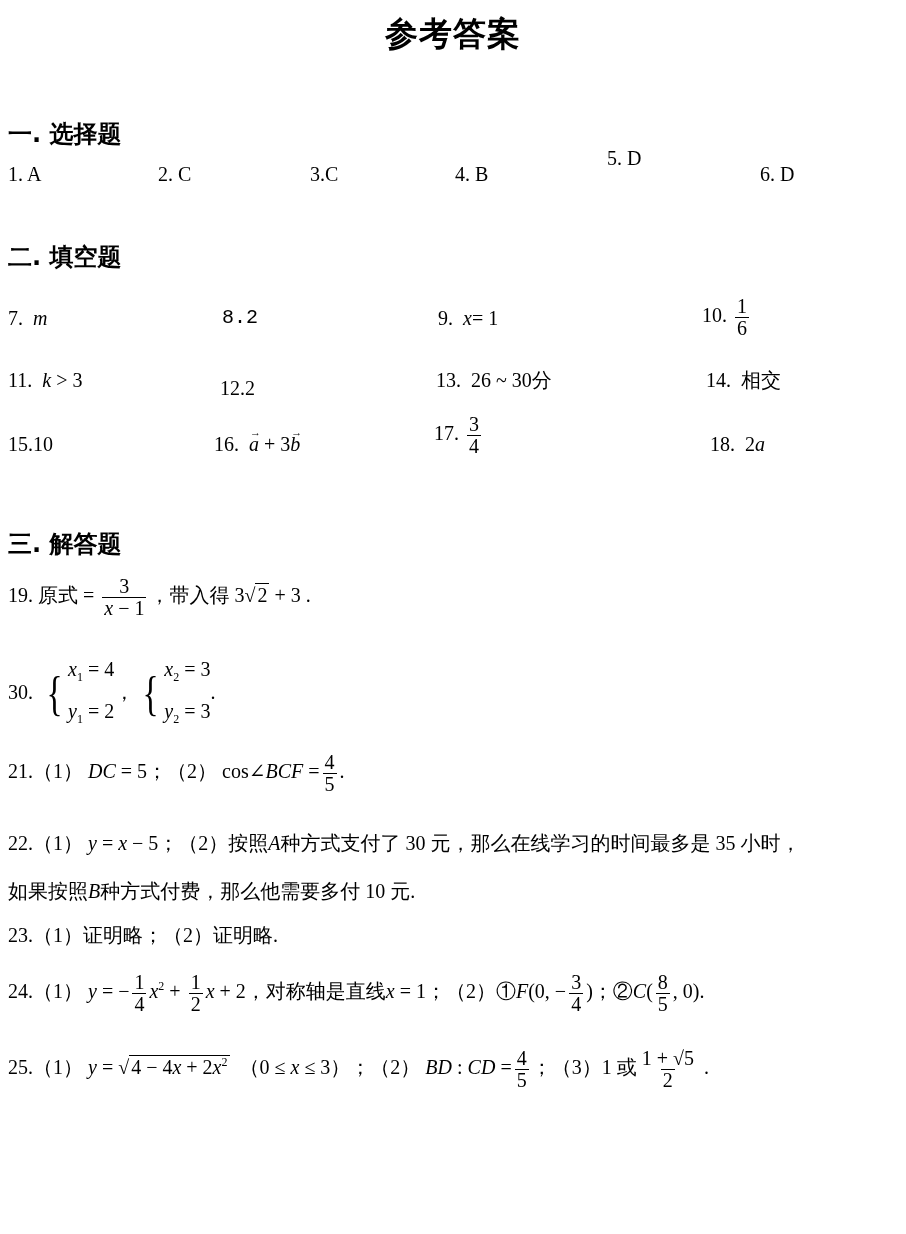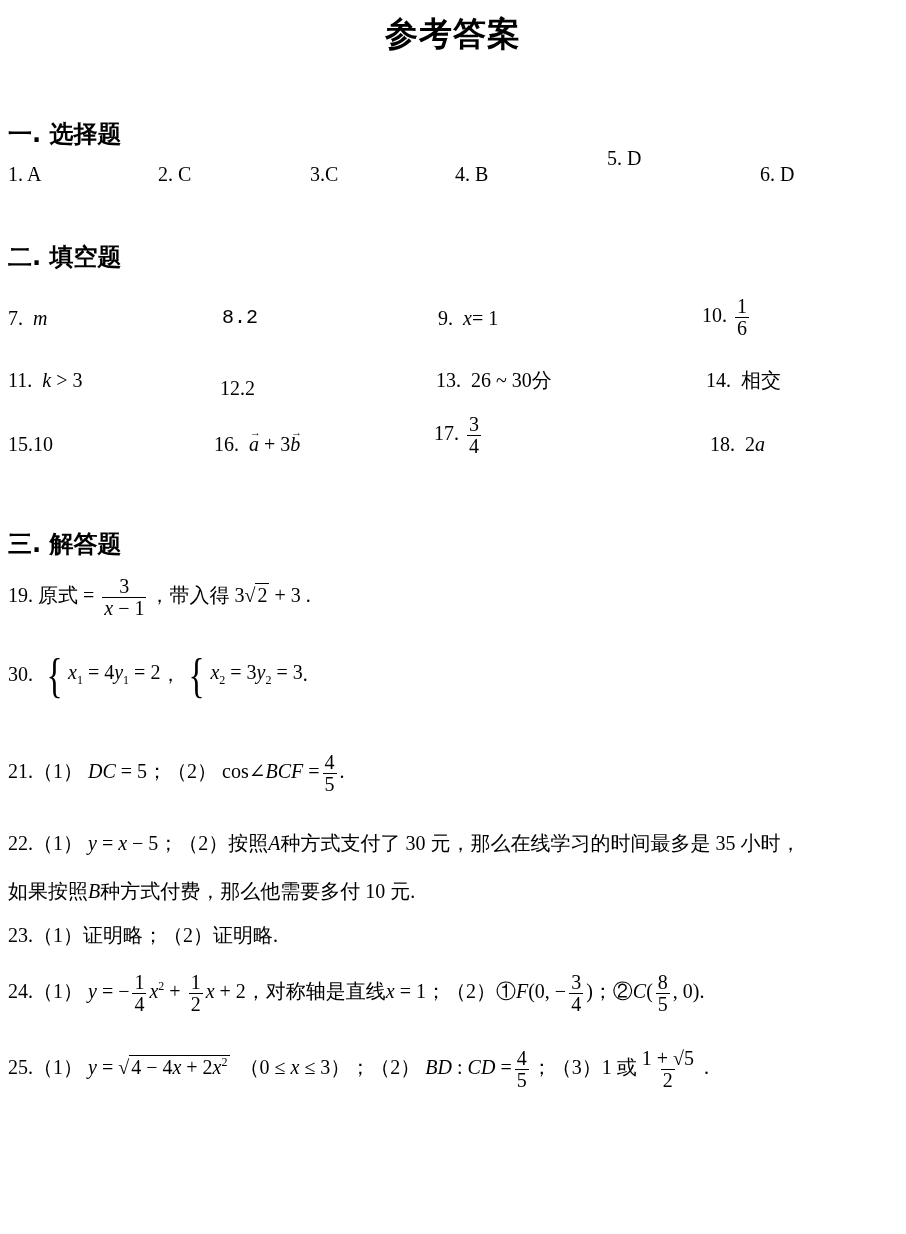--- a/index.html
+++ b/index.html
@@ -12,21 +12,21 @@
   .item { font-size:20px; line-height:24px; }
   .i { font-style:italic; }
   .frac { display:inline-flex; flex-direction:column; align-items:center; vertical-align:middle;
           margin:0 3px; line-height:1.05; }
   .frac .num { padding:0 2px; }
   .frac .den { border-top:1.3px solid #000; padding:0 2px; }
   .sqrt { display:inline-block; }
   .sqrt .rad { border-top:1.3px solid #000; padding:0 2px; }
   .sys { display:inline-flex; align-items:center; vertical-align:middle; }
   .sys .brace { font-size:48px; line-height:48px; font-weight:lighter; margin-right:2px; transform:scaleX(0.7); }
-  .sys .rows { display:flex; flex-direction:row; line-height:34px; }
+  .sys .rows { display:flex; flex-direction:column; line-height:34px; }
   sub { font-size:12px; }
   sup { font-size:12px; }
   .vec { position:relative; display:inline-block; font-style:italic; }
   .vec::before { content:"→"; position:absolute; top:-12px; left:1px; font-size:11px; font-style:normal; }
 </style>
 </head>
 <body>
 
 <div class="abs title">参考答案</div>
 

